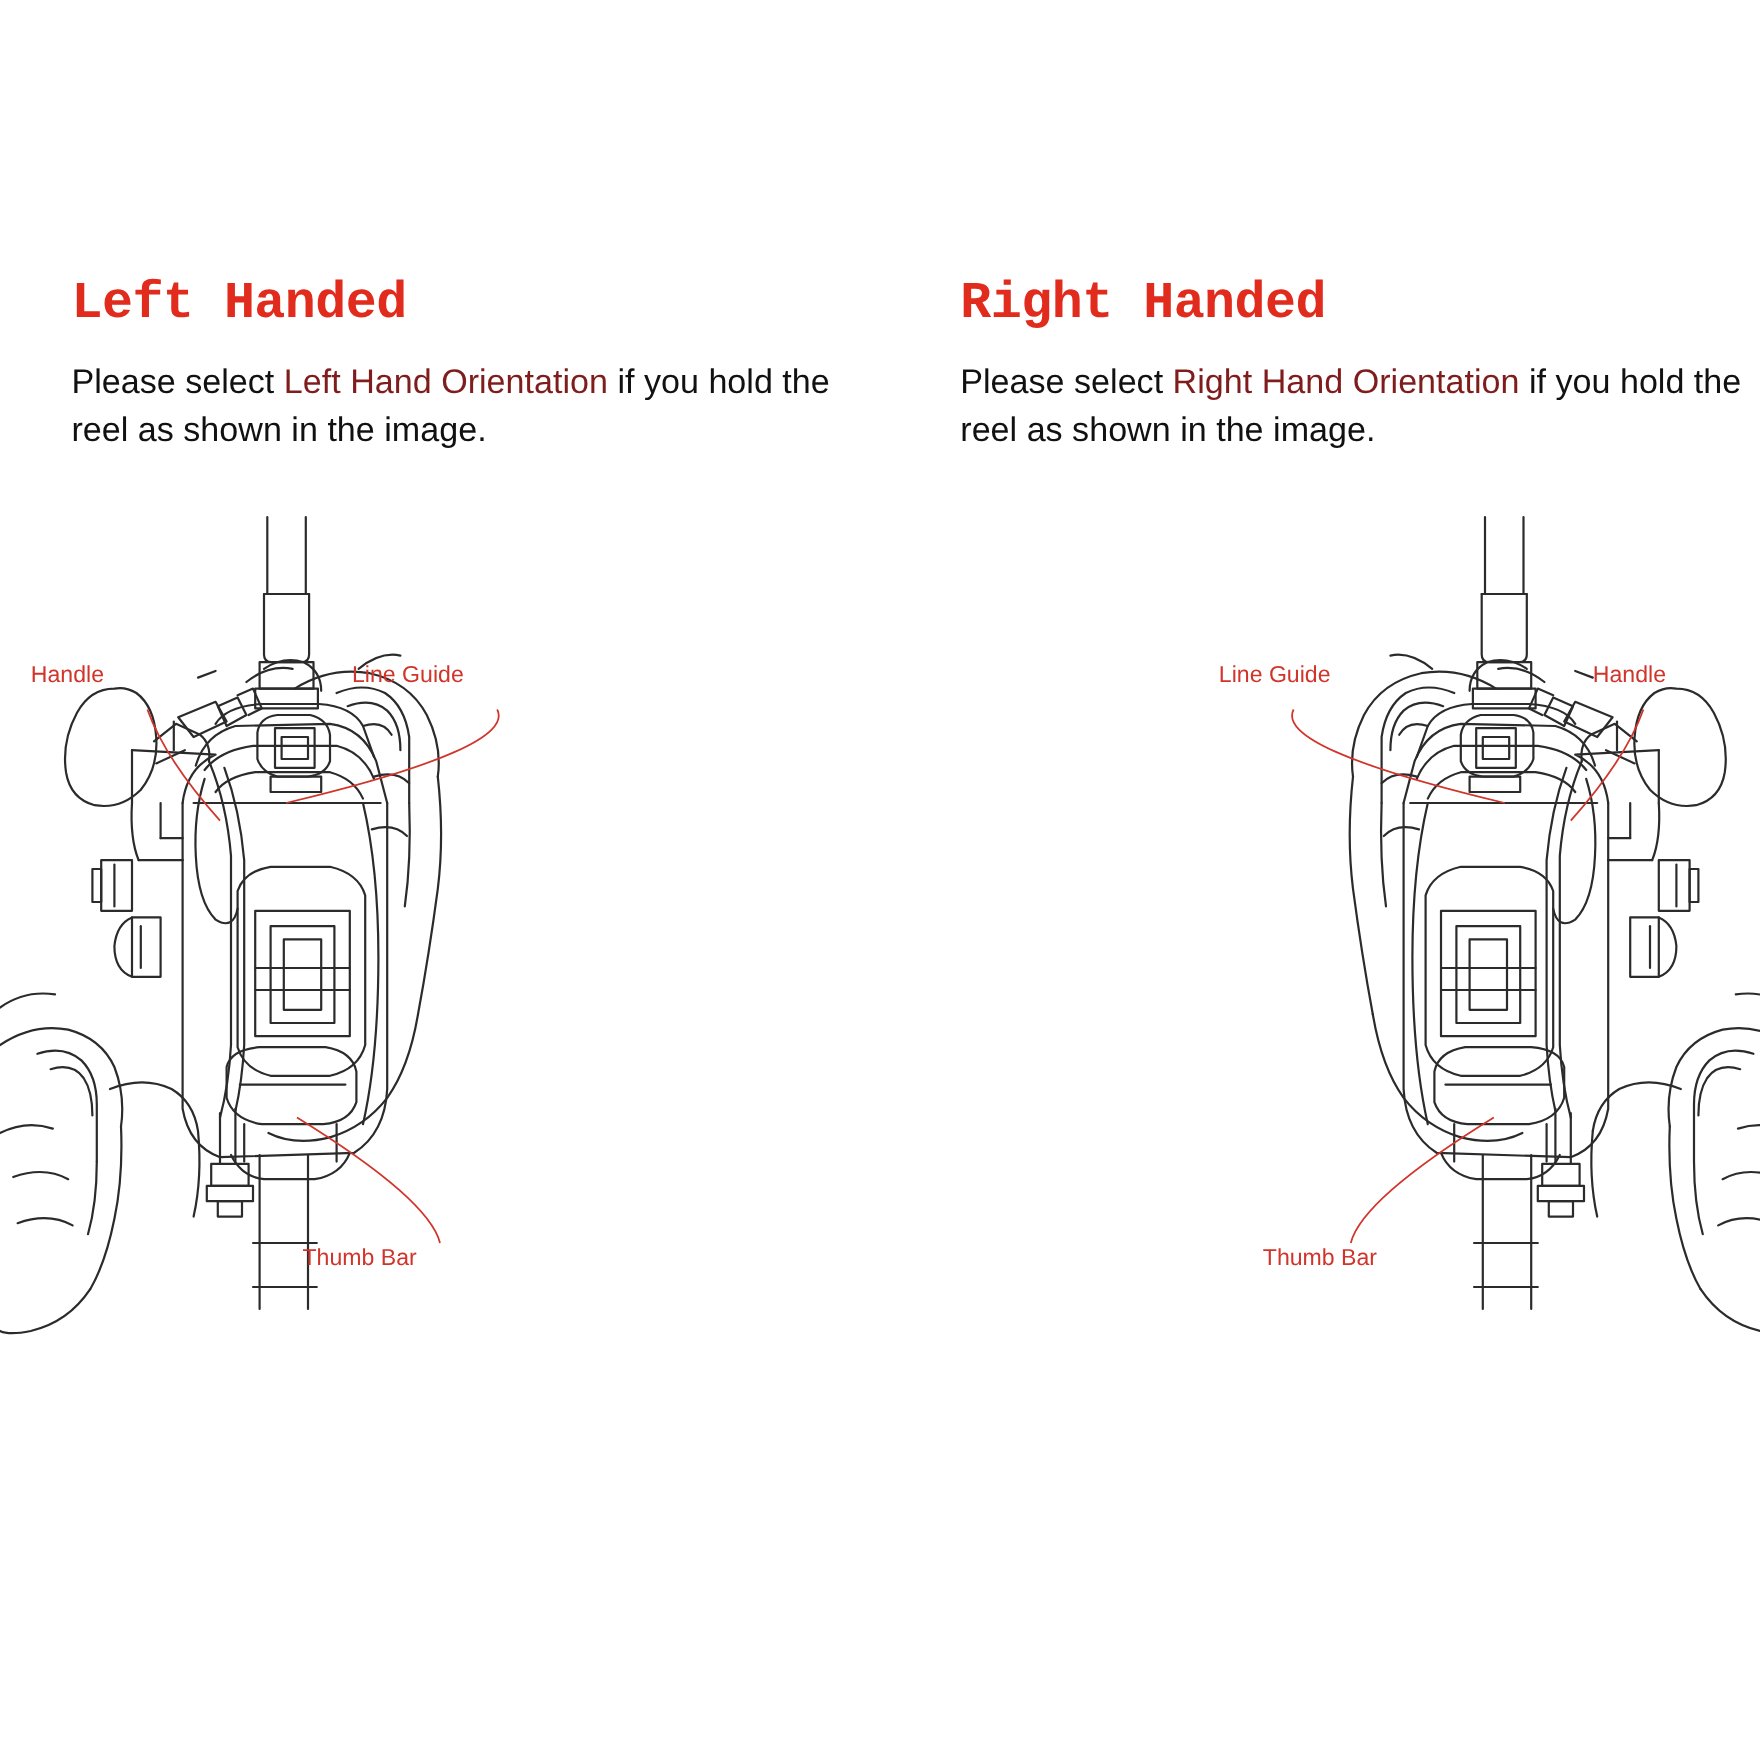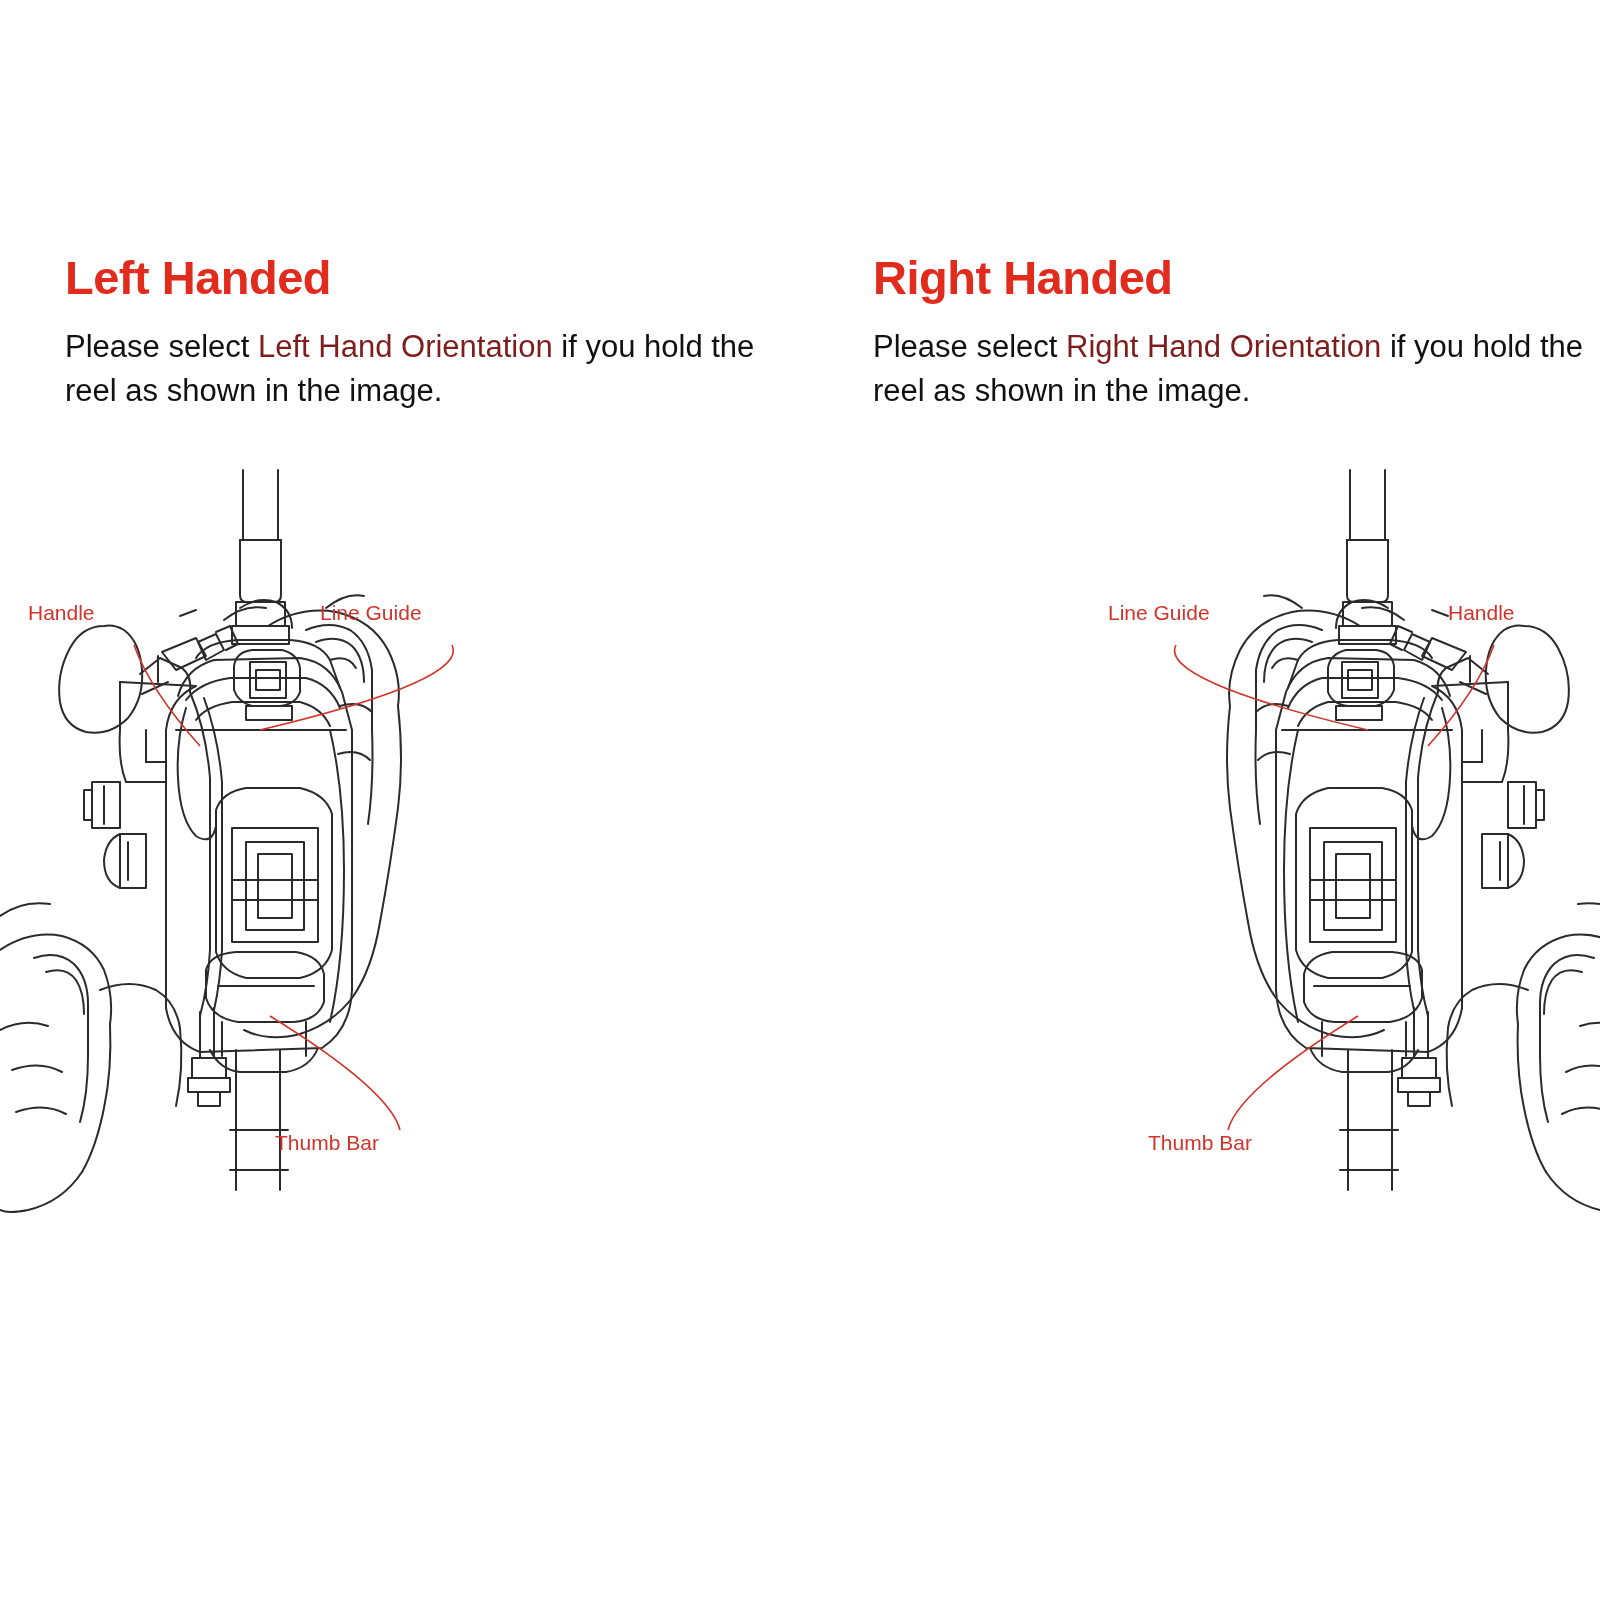--- a/index.html
+++ b/index.html
@@ -29,20 +29,21 @@
   .panel-right { left: 828px; }
 
   .panel-heading {
     position: absolute;
     left: 65px;
     top: 250px;
     font-size: 47px;
     font-weight: bold;
     color: #e02b1d;
     letter-spacing: -0.5px;
+    font-family: Liberation Mono, monospace;
   }
   .panel-right .panel-heading { left: 45px; }
 
   .panel-desc {
     position: absolute;
     left: 65px;
     top: 325px;
     width: 720px;
     font-size: 31px;
     line-height: 1.42;

